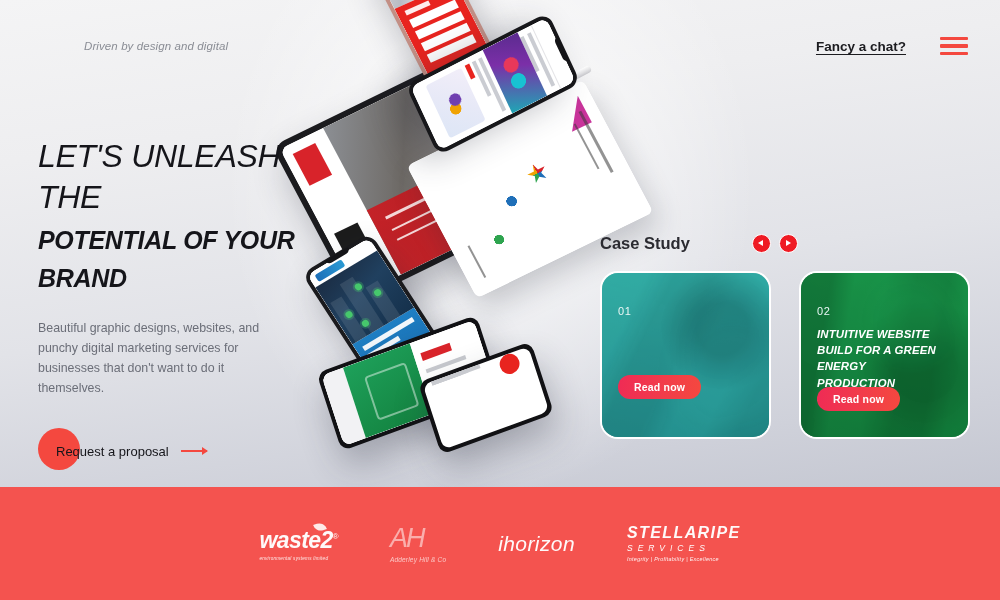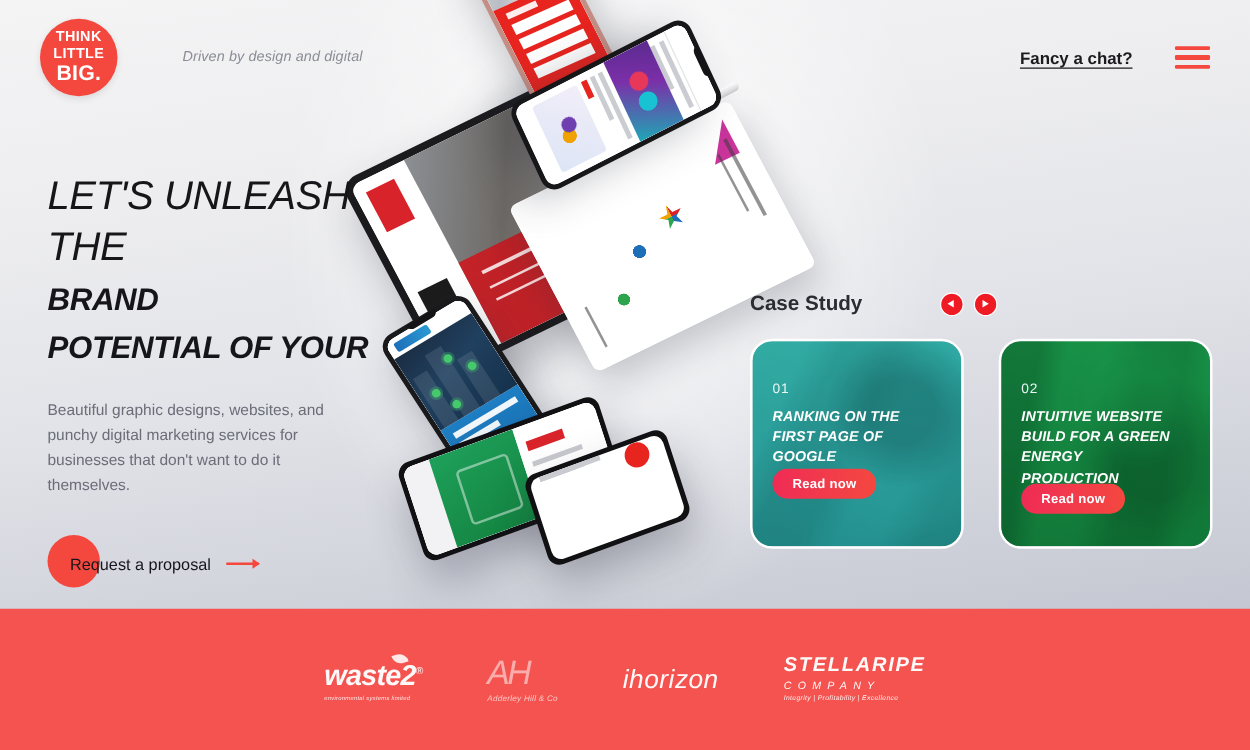--- a/index.html
+++ b/index.html
@@ -303,42 +303,37 @@
 </style>
 </head>
 <body>
 
 <div class="page">
 
   <div class="sheen"></div>
 
   <div class="header">
     <div class="brand">
-      <div class="logo-circle">
-        <span class="logo-l1">THINK</span>
-        <span class="logo-l2">LITTLE</span>
-        <span class="logo-l3">BIG.</span>
-      </div>
       <div class="tagline">Driven by design and digital</div>
     </div>
     <div class="header-right">
       <a class="chat-link">Fancy a chat?</a>
       <div class="burger">
         <span></span>
         <span></span>
         <span></span>
       </div>
     </div>
   </div>
 
   <div class="hero">
     <h1>
       <span class="hl-1">LET'S UNLEASH THE</span>
+      <span class="hl-2">POTENTIAL OF YOUR</span>
       <span class="hl-2">BRAND</span>
-      <span class="hl-2">POTENTIAL OF YOUR</span>
     </h1>
     <p>Beautiful graphic designs, websites, and punchy digital marketing services for businesses that don't want to do it themselves.</p>
     <div class="cta">
       <span class="cta-blob"></span>
       <span class="cta-text">Request a proposal</span>
       <span class="cta-arrow"></span>
     </div>
   </div>
 
   <div class="devices">
@@ -475,21 +470,20 @@
     </div>
 
     <div class="cards">
 
       <div class="card card-1">
         <div class="card-photo photo-a"></div>
         <div class="card-wash wash-teal"></div>
         <div class="card-tint tint-teal"></div>
         <div class="card-body">
           <div class="card-num">01</div>
-          <div class="card-heading">RANKING ON THE FIRST PAGE OF GOOGLE</div>
         </div>
         <button class="read-btn">Read now</button>
       </div>
 
       <div class="card card-2">
         <div class="card-photo photo-b"></div>
         <div class="card-wash wash-green"></div>
         <div class="card-tint tint-green"></div>
         <div class="card-body">
           <div class="card-num">02</div>
@@ -516,19 +510,19 @@
       <div class="ah-sub">Adderley Hill &amp; Co</div>
     </div>
 
 
     <div class="client cl-ihorizon">
       <div class="ih">ihorizon</div>
     </div>
 
     <div class="client cl-stell">
       <div class="s1">STELLARIPE</div>
-      <div class="s2">COMPANY</div>
+      <div class="s2">SERVICES</div>
       <div class="s3">Integrity | Profitability | Excellence</div>
     </div>
 
   </div>
 
 </div>
 
 </body></html>

